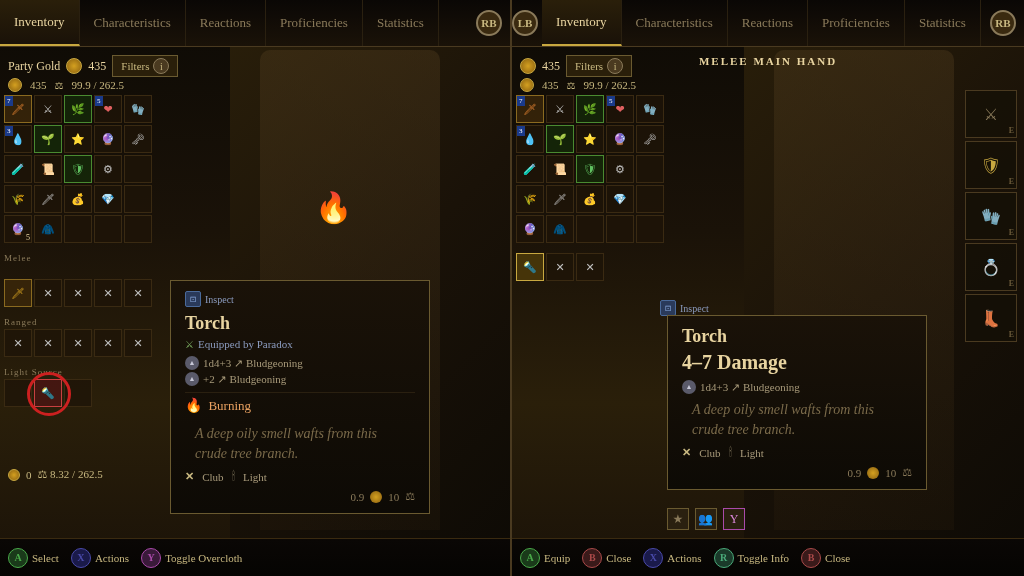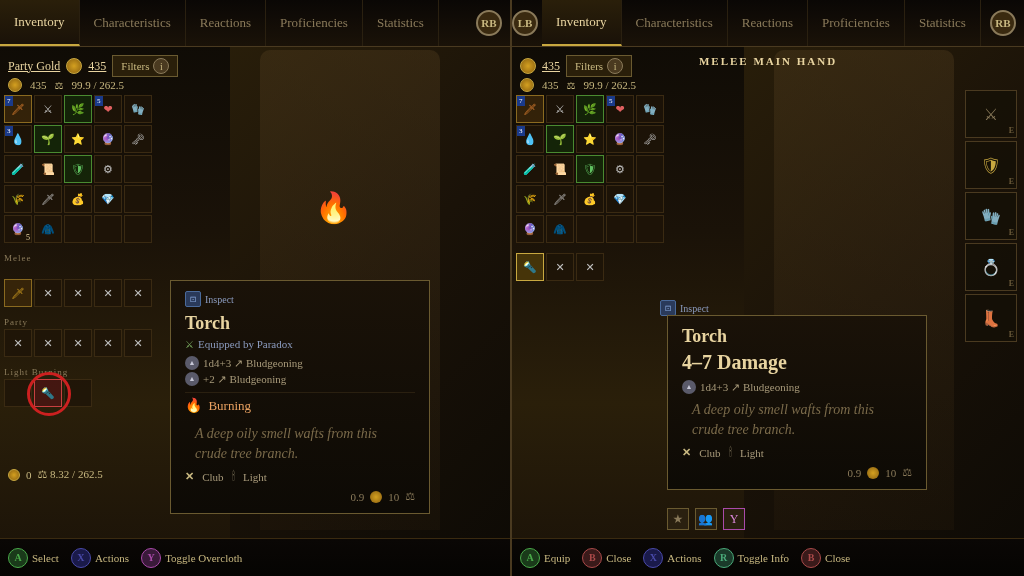--- a/index.html
+++ b/index.html
@@ -115,21 +115,20 @@
       left: 8px;
       display: flex;
       align-items: center;
       gap: 6px;
       z-index: 10;
     }
 
     .gold-text {
       color: #e8d4a0;
       font-size: 12px;
-      text-decoration: underline;
     }
 
     .gold-icon {
       width: 16px;
       height: 16px;
       background: radial-gradient(circle, #d4a020 0%, #8a6010 100%);
       border-radius: 50%;
       border: 1px solid #c8a840;
     }
 
@@ -688,42 +687,42 @@
         </div>
       <div class="grid-cell">
           <div class="grid-cell-inner ci-silver">✕</div>
         </div>
       <div class="grid-cell">
           <div class="grid-cell-inner ci-silver">✕</div>
         </div>
     </div>
 
     <div class="grid-section-divider"></div>
-    <div style="font-size:9px;color:#8a7a5a;letter-spacing:1px;margin-bottom:2px;">Party</div>
+    <div style="font-size:9px;color:#8a7a5a;letter-spacing:1px;margin-bottom:2px;">Ranged</div>
 
     <div class="grid-row">
       <div class="grid-cell">
           <div class="grid-cell-inner ci-silver">✕</div>
         </div>
       <div class="grid-cell">
           <div class="grid-cell-inner ci-silver">✕</div>
         </div>
       <div class="grid-cell">
           <div class="grid-cell-inner ci-silver">✕</div>
         </div>
       <div class="grid-cell">
           <div class="grid-cell-inner ci-silver">✕</div>
         </div>
       <div class="grid-cell">
           <div class="grid-cell-inner ci-silver">✕</div>
         </div>
     </div>
 
     <div class="grid-section-divider"></div>
-    <div style="font-size:9px;color:#8a7a5a;letter-spacing:1px;margin-bottom:2px;">Light Burning</div>
+    <div style="font-size:9px;color:#8a7a5a;letter-spacing:1px;margin-bottom:2px;">Light Source</div>
 
     <div class="grid-row" style="position:relative;">
       <div class="grid-cell">
           <div class="grid-cell-inner"></div>
         </div>
       <div class="grid-cell selected" style="border-color:#c84040;background:rgba(80,20,20,0.7);">
         <div class="grid-cell-inner ci-orange">🔦</div>
 
         <div class="red-circle" style="width:44px;height:44px;top:-8px;left:-8px;"></div>
       </div>

